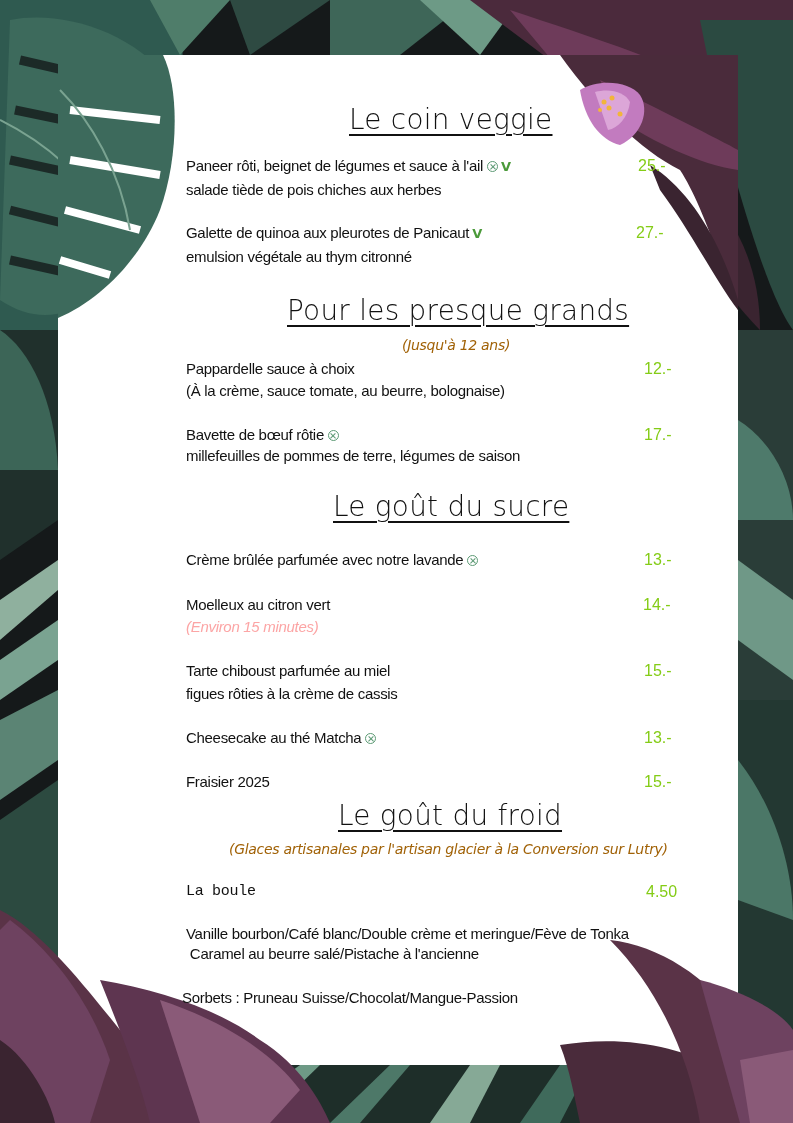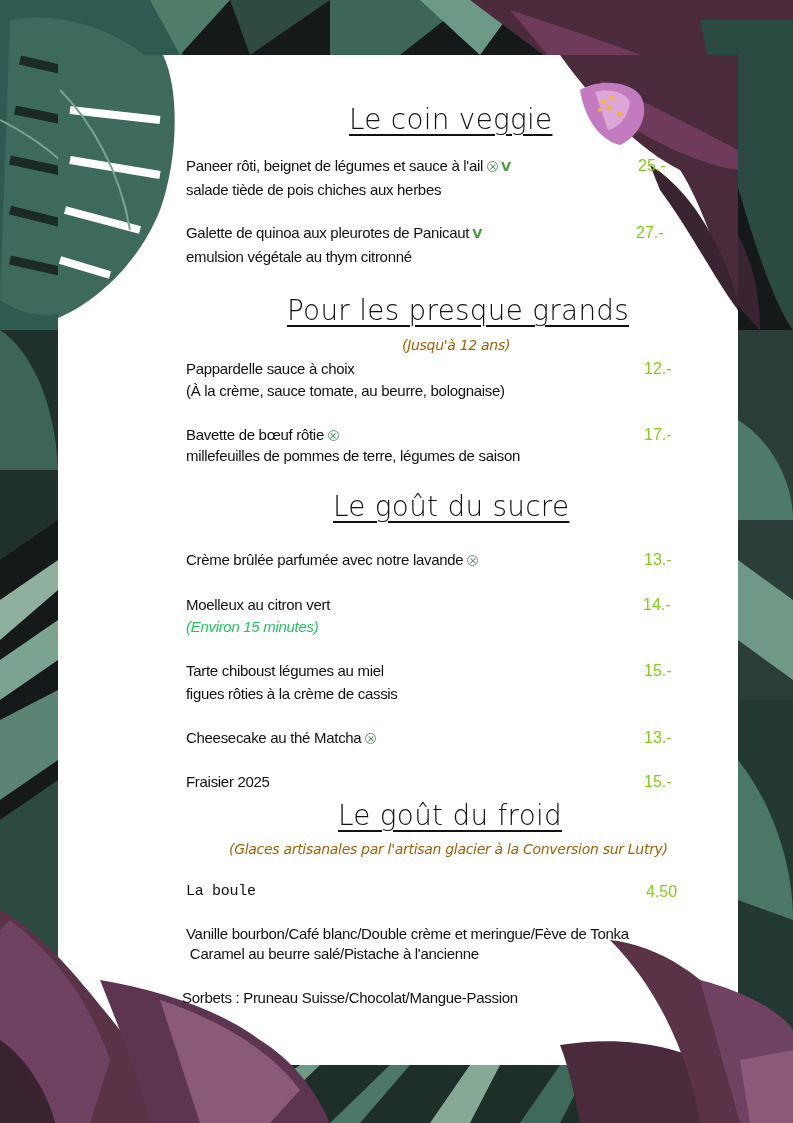--- a/index.html
+++ b/index.html
@@ -23,21 +23,21 @@
     transform:scaleX(0.96); transform-origin:left;
   }
   .subtitle {
     position:absolute; font-style:italic; font-size:14px; color:#a16207; white-space:nowrap;
     font-family:"DejaVu Sans", sans-serif; letter-spacing:-0.3px;
   }
   .item-line {
     position:absolute; font-size:15px; color:#111; white-space:nowrap;
     font-family:"Liberation Sans", sans-serif; letter-spacing:-0.3px;
   }
-  .item-line.italic { font-style:italic; color:#22c55e; }
+  .item-line.italic { font-style:italic; color:#fca5a5; }
   .price {
     position:absolute; font-size:16px; color:#84cc16; white-space:nowrap;
     font-family:"Liberation Sans", sans-serif;
   }
   .gf-icon {
     display:inline-block; width:11px; height:11px; border:1.3px solid #5c9a74; border-radius:50%;
     position:relative; vertical-align:-1px; margin-left:4px; box-sizing:border-box;
   }
   .gf-icon::before, .gf-icon::after {
     content:""; position:absolute; left:50%; top:50%; width:7px; height:1.3px; background:#5c9a74;
@@ -174,21 +174,21 @@
     <div class="price" style="left:644px; top:551px;">13.-</div>
   </div>
 
   <div>
     <div class="item-line" style="left:186px; top:596px;">Moelleux au citron vert</div>
     <div class="item-line italic" style="left:186px; top:618px;">(Environ 15 minutes)</div>
     <div class="price" style="left:643px; top:596px;">14.-</div>
   </div>
 
   <div>
-    <div class="item-line" style="left:186px; top:662px;">Tarte chiboust légumes au miel</div>
+    <div class="item-line" style="left:186px; top:662px;">Tarte chiboust parfumée au miel</div>
     <div class="item-line" style="left:186px; top:685px;">figues rôties à la crème de cassis</div>
     <div class="price" style="left:644px; top:662px;">15.-</div>
   </div>
 
   <div>
     <div class="item-line" style="left:186px; top:729px;">
       <span>Cheesecake au thé Matcha</span><span class="gf-icon"></span>
     </div>
     <div class="price" style="left:644px; top:729px;">13.-</div>
   </div>

